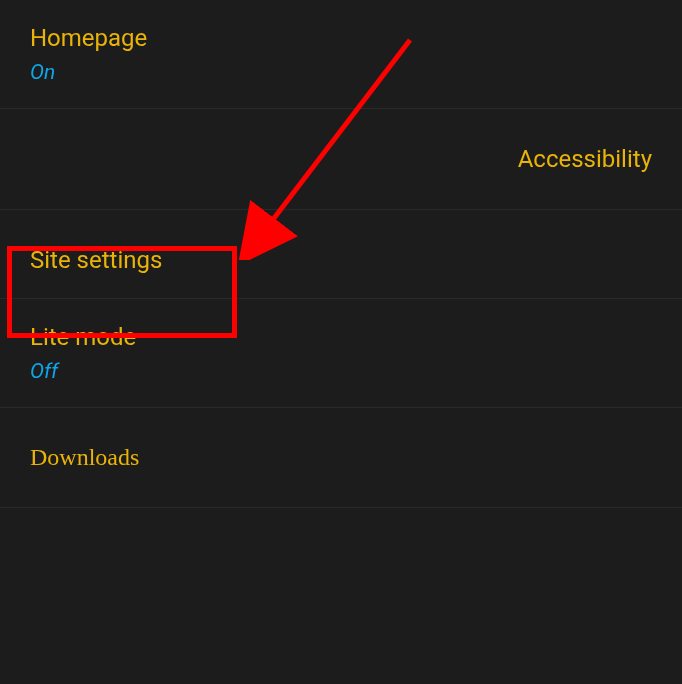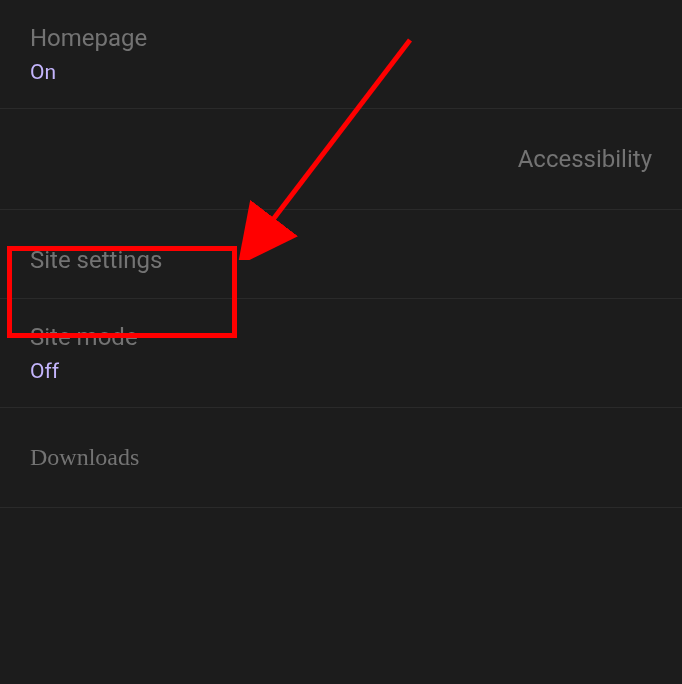--- a/index.html
+++ b/index.html
@@ -19,27 +19,28 @@
       display: flex;
       flex-direction: column;
     }
     .settings-item {
       padding: 24px 30px;
       border-bottom: 1px solid #2a2a2a;
       cursor: pointer;
     }
     .item-title {
       font-size: 24px;
-      color: #737373;
+      color: #eab308;
       font-weight: 400;
     }
     .item-subtitle {
       font-size: 21px;
-      color: #c4b5fd;
+      color: #0ea5e9;
       margin-top: 8px;
+      font-style: italic;
     }
     .highlight-box {
       position: absolute;
       left: 7px;
       top: 246px;
       width: 230px;
       height: 92px;
       border: 5px solid #ff0000;
       pointer-events: none;
     }
@@ -65,21 +66,21 @@
   <div class="settings-item" style="padding-top:36px;padding-bottom:36px;text-align:right;">
     <div class="item-title">Accessibility</div>
   </div>
 
   <div class="settings-item" style="padding-top:36px;">
     <div class="item-title">Site settings</div>
   </div>
 
 
   <div class="settings-item">
-    <div class="item-title">Site mode</div>
+    <div class="item-title">Lite mode</div>
     <div class="item-subtitle">Off</div>
   </div>
 
   <div class="settings-item" style="padding-top:36px;padding-bottom:36px;font-family:Liberation Serif, serif;">
     <div class="item-title">Downloads</div>
   </div>
 
 </div>
 
 <div class="highlight-box"></div>

